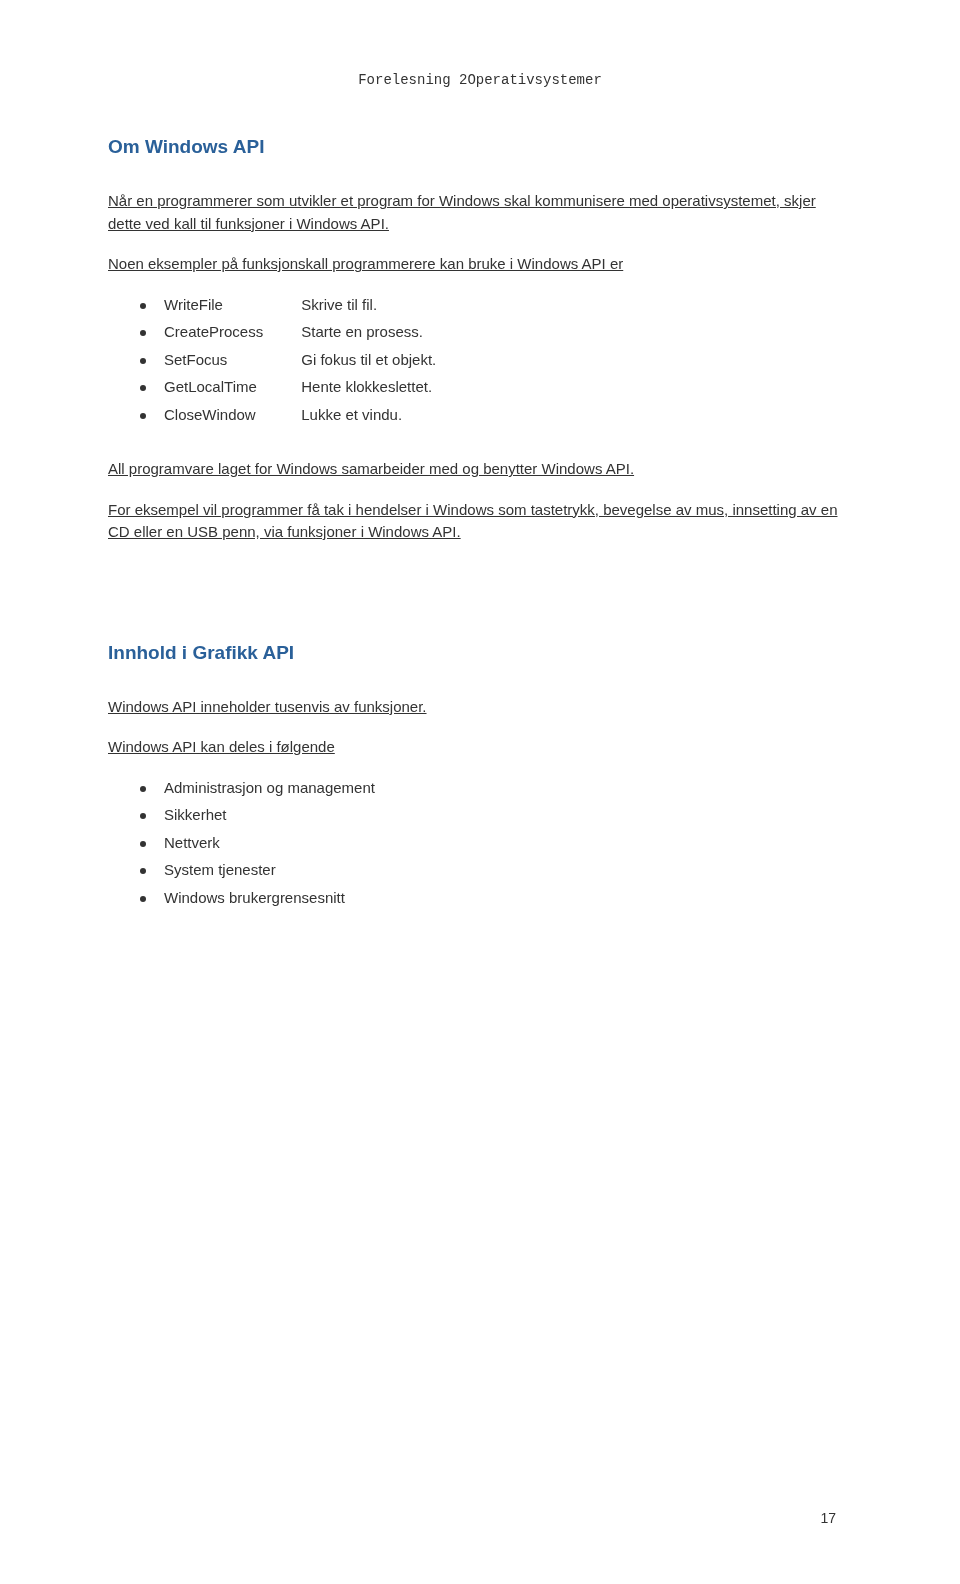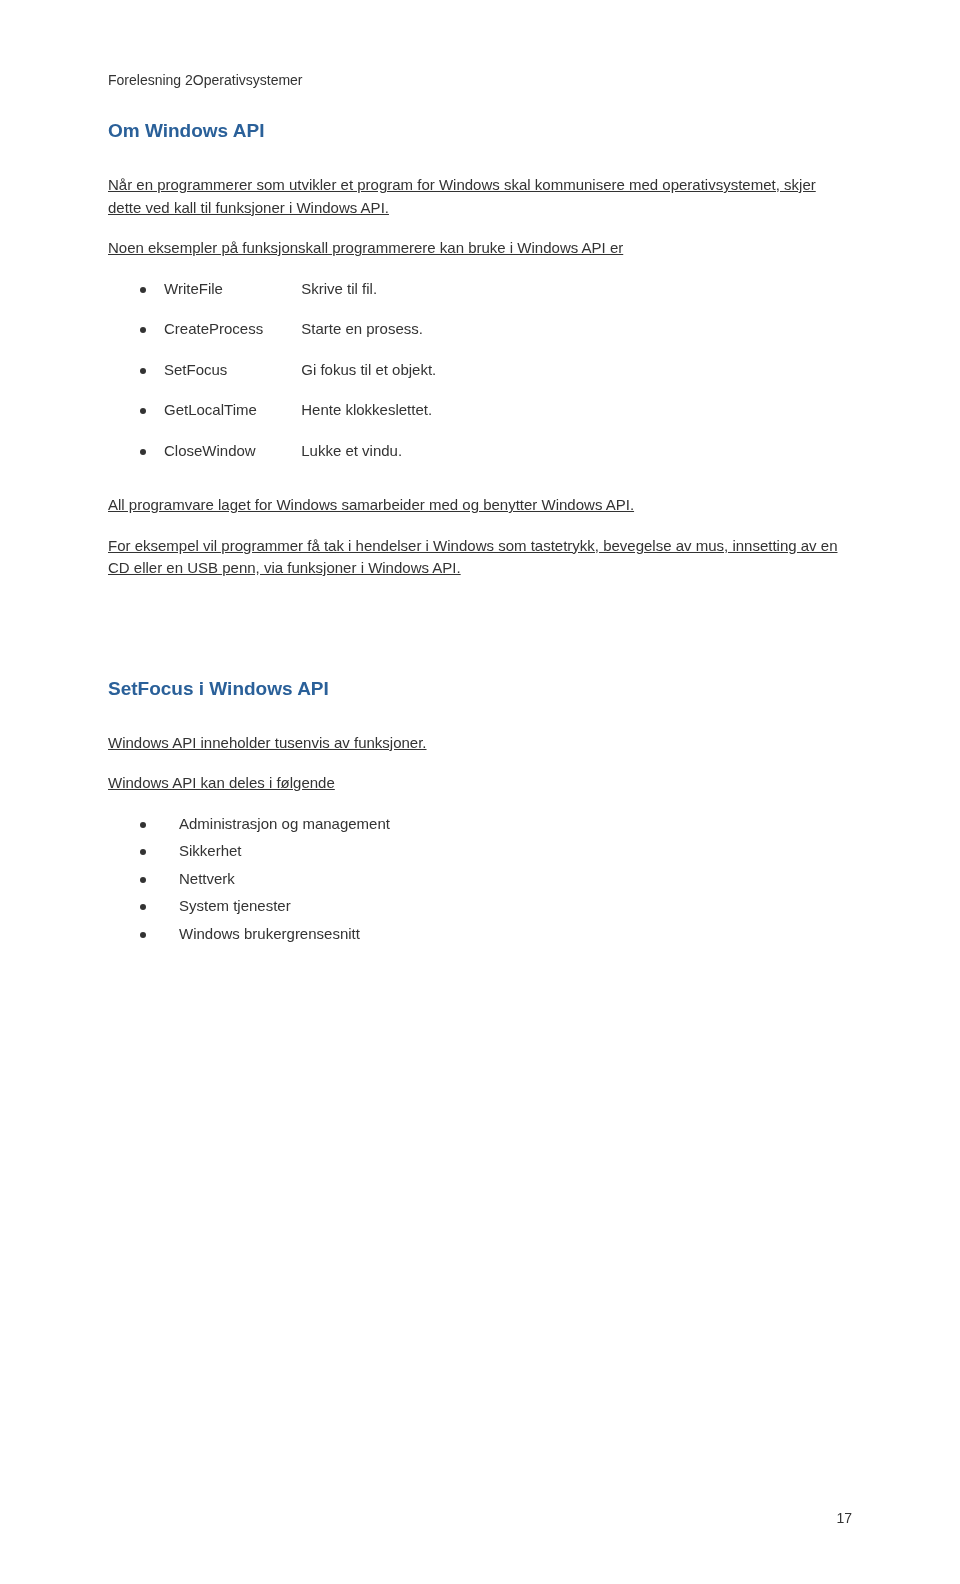--- a/index.html
+++ b/index.html
@@ -10,24 +10,25 @@
   body {
     width: 960px;
     height: 1584px;
     background: #ffffff;
     font-family: Verdana, Geneva, sans-serif;
     position: relative;
     padding: 72px 108px 72px 108px;
   }
   .header {
     display: flex;
-    justify-content: flex-start;
+    justify-content: center;
     font-size: 14px;
     color: #333333;
-    margin-bottom: 32px;
+    margin-bottom: 48px;
+    font-family: Liberation Mono, monospace;
   }
   .section-title {
     color: #2a6099;
     font-size: 19px;
     font-weight: bold;
     margin-bottom: 32px;
     margin-top: 32px;
   }
   .body-text {
     font-size: 15px;
@@ -38,21 +39,21 @@
   }
   .api-list {
     display: flex;
     gap: 38px;
     margin-bottom: 32px;
     margin-top: 6px;
   }
   .api-col {
     display: flex;
     flex-direction: column;
-    gap: 18px;
+    gap: 5px;
   }
   .api-row {
     display: flex;
     align-items: flex-start;
     gap: 18px;
     font-size: 15px;
     color: #333333;
     line-height: 1.5;
   }
   .bullet {
@@ -69,32 +70,32 @@
   }
   .simple-list {
     display: flex;
     flex-direction: column;
     gap: 5px;
     margin-bottom: 24px;
   }
   .simple-item {
     display: flex;
     align-items: flex-start;
-    gap: 33px;
+    gap: 18px;
     font-size: 15px;
     color: #333333;
     line-height: 1.5;
   }
   .spacer-lg {
     height: 48px;
   }
   .page-number {
     position: absolute;
     bottom: 58px;
-    right: 108px;
+    right: 124px;
     font-size: 14px;
     color: #333333;
   }
 </style>
 </head>
 <body>
 
 <div class="header">
   <span>Forelesning 2</span>
   <span>Operativsystemer</span>
@@ -147,21 +148,21 @@
     </div>
   </div>
 </div>
 
 <p class="body-text">All programvare laget for Windows samarbeider med og benytter Windows API.</p>
 
 <p class="body-text">For eksempel vil programmer få tak i hendelser i Windows som tastetrykk, bevegelse av mus, innsetting av en CD eller en USB penn, via funksjoner i Windows API.</p>
 
 <div class="spacer-lg"></div>
 
-<div class="section-title">SetFocus i Windows API</div>
+<div class="section-title">Innhold i Grafikk API</div>
 
 <p class="body-text">Windows API inneholder tusenvis av funksjoner.</p>
 
 <p class="body-text">Windows API kan deles i følgende</p>
 
 <div class="simple-list">
   <div class="simple-item">
     <span class="bullet"></span>
     <span>Administrasjon og management</span>
   </div>

